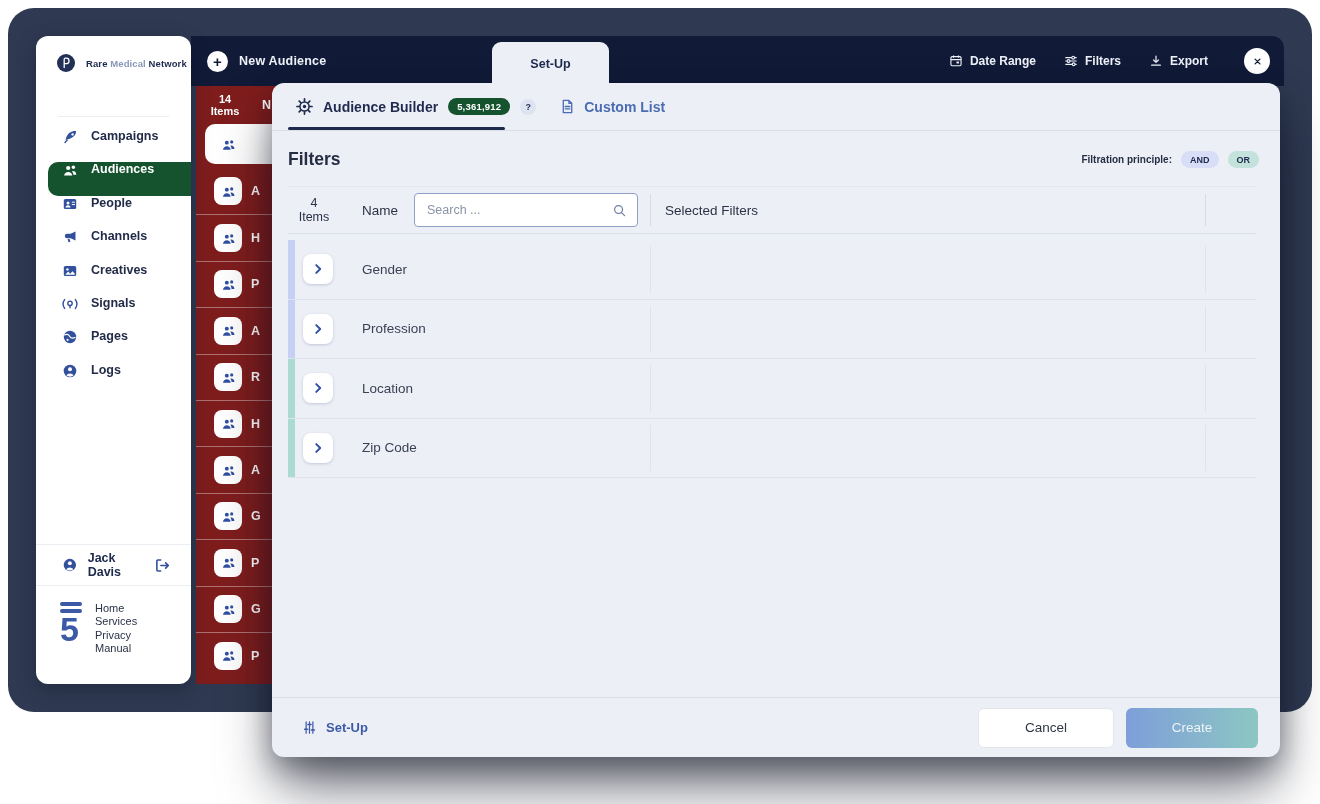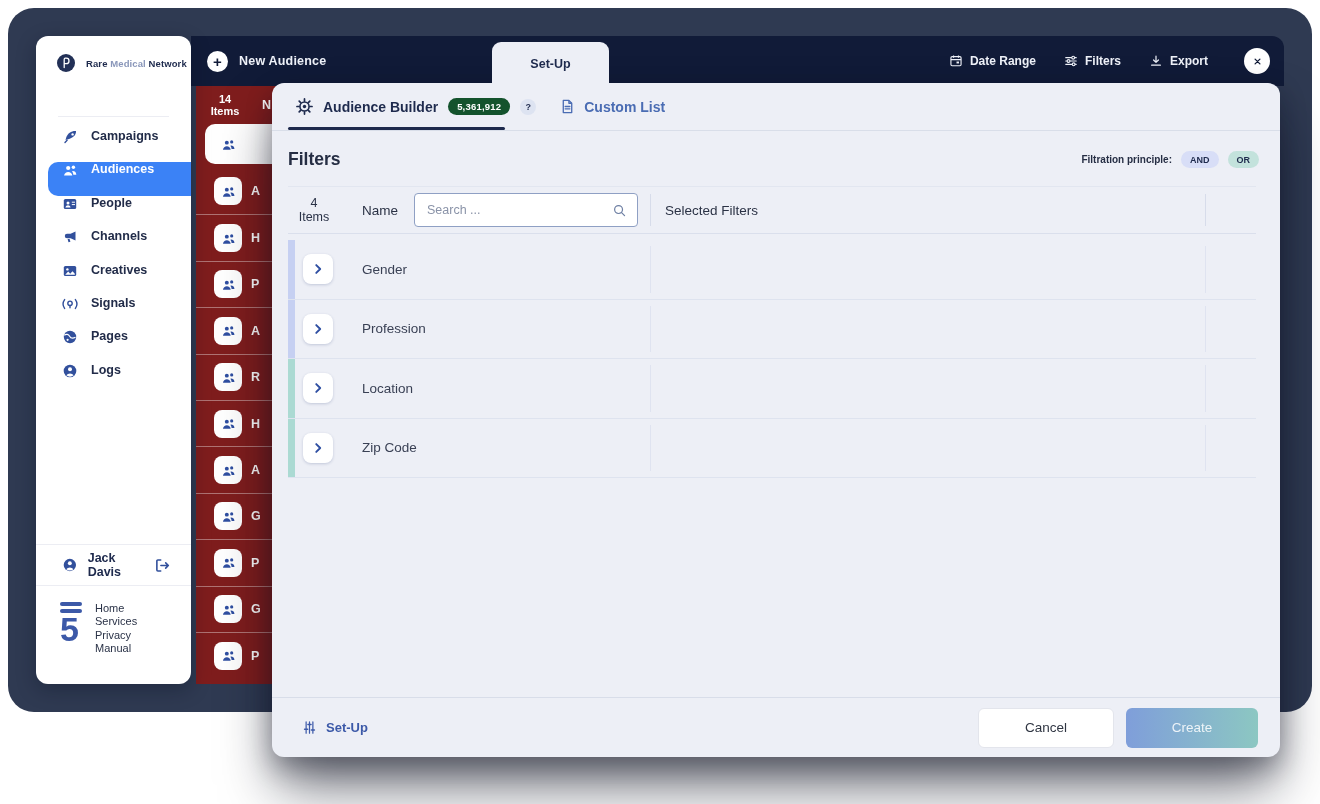--- a/index.html
+++ b/index.html
@@ -21,21 +21,21 @@
   
   .sidebar{position:absolute;left:28px;top:28px;width:155px;height:648px;background:#fff;border-radius:12px;z-index:5;box-shadow:0 6px 20px rgba(8,12,30,.3)}
   .logo-row{display:flex;align-items:center;gap:10px;padding:17px 0 0 20px}
   .logo-row svg{width:20px;height:20px;flex:none}
   .logo-text{font-size:9.5px;font-weight:800;color:#1e2a4d;letter-spacing:.1px;white-space:nowrap}
   .logo-text .mid{color:#8a97ba}
   .sb-div1{height:1px;background:#ecedf3;margin:43px 22px 0 22px}
   .nav{margin-top:12px}
   .nav-item{height:33.4px;display:flex;align-items:flex-start;gap:13px;padding-left:26px;color:#222c49;font-size:12.5px;font-weight:700;cursor:pointer}
   .nav-item svg{width:16px;height:16px;color:#32509c;flex:none;display:block}
-  .nav-item.active{background:#3b82f6;color:#fff;border-radius:10px 0 0 10px;margin-left:12px;padding-left:14px}
+  .nav-item.active{background:#14532d;color:#fff;border-radius:10px 0 0 10px;margin-left:12px;padding-left:14px}
   .nav-item.active svg{color:#fff}
   .sb-bottom{position:absolute;left:0;right:0;top:508px;bottom:0}
   .user-row{height:40px;border-top:1px solid #ecedf3;border-bottom:1px solid #ecedf3;display:flex;align-items:center;padding:0 20px 0 26px;gap:10px}
   .user-row svg{display:block}
   .user-name{font-size:12.5px;font-weight:700;color:#1e2a4d}
   .logout{margin-left:auto;color:#32509c;cursor:pointer}
   .sb-footer{display:flex;gap:13px;padding:16px 0 0 24px;align-items:flex-start}
   .logo5{display:flex;flex-direction:column;align-items:flex-start}
   .logo5 .bar{width:22px;height:4px;border-radius:2px;background:#3c59a8;margin-bottom:3px}
   .logo5 .five{font-size:34px;font-weight:800;color:#3c59a8;line-height:.85;margin-top:-1px}

